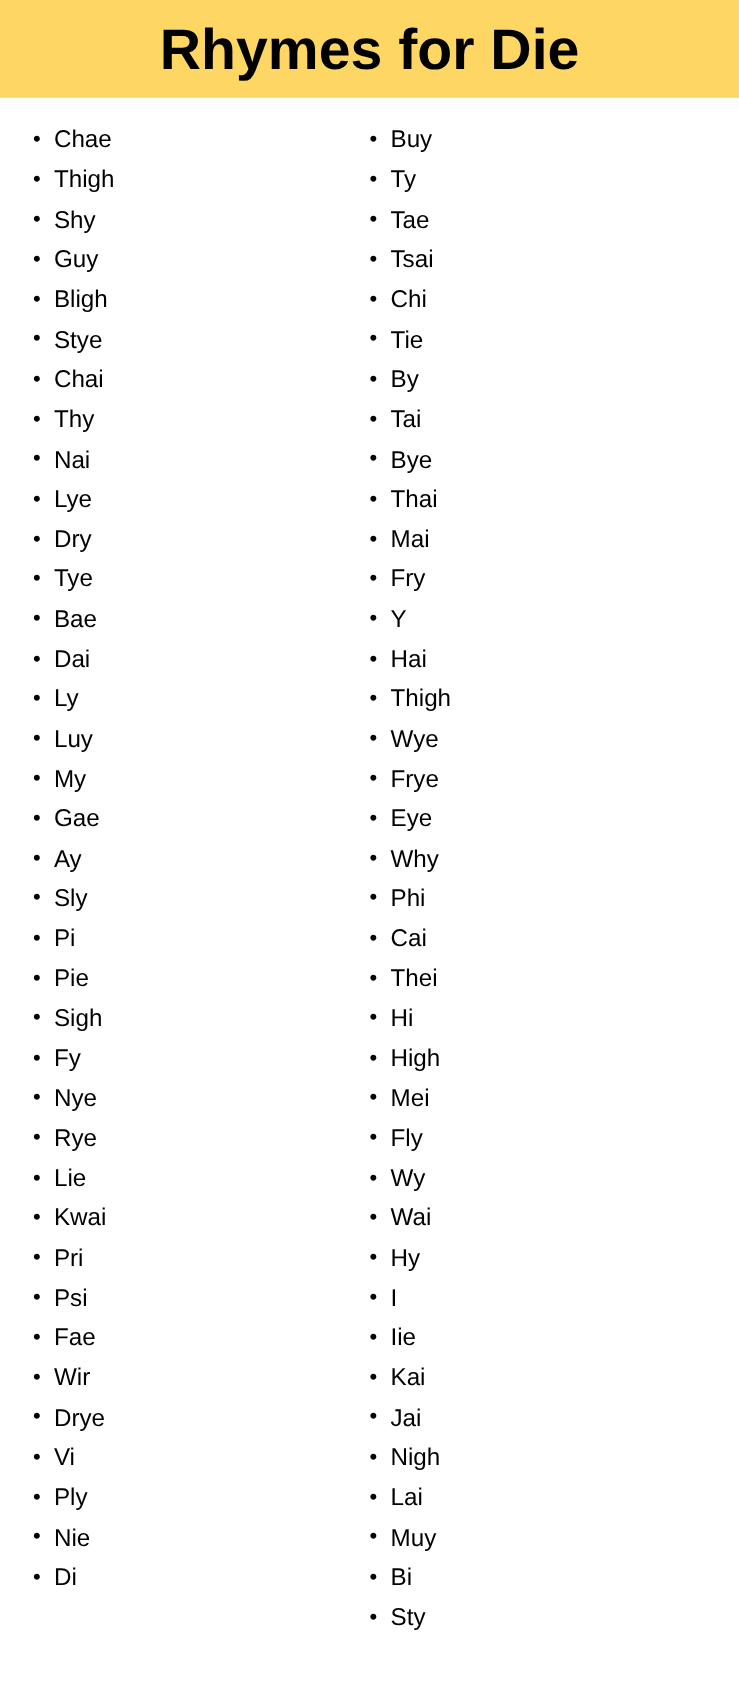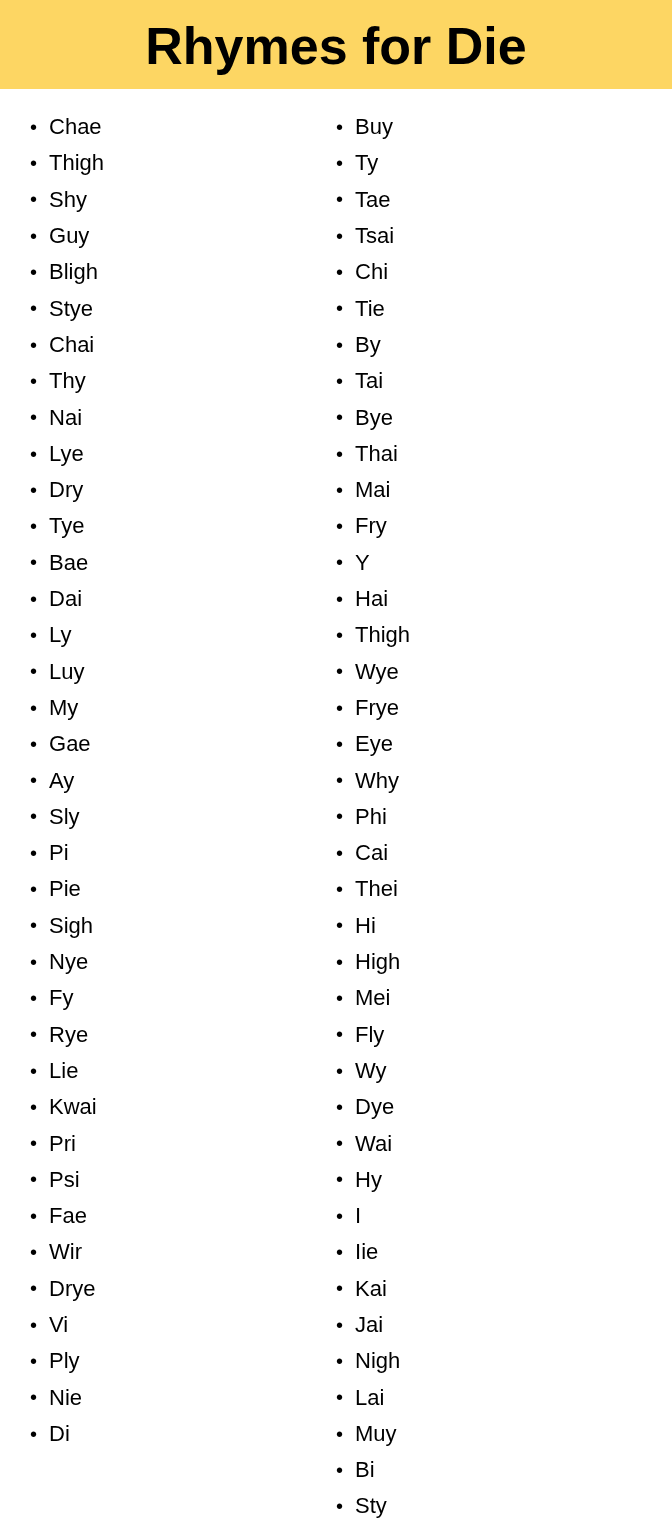--- a/index.html
+++ b/index.html
@@ -88,22 +88,22 @@
         <li>Dai</li>
         <li>Ly</li>
         <li>Luy</li>
         <li>My</li>
         <li>Gae</li>
         <li>Ay</li>
         <li>Sly</li>
         <li>Pi</li>
         <li>Pie</li>
         <li>Sigh</li>
+        <li>Fy</li>
         <li>Nye</li>
-        <li>Fy</li>
         <li>Rye</li>
         <li>Lie</li>
         <li>Kwai</li>
         <li>Pri</li>
         <li>Psi</li>
         <li>Fae</li>
         <li>Wir</li>
         <li>Drye</li>
         <li>Vi</li>
         <li>Ply</li>
@@ -131,21 +131,20 @@
         <li>Eye</li>
         <li>Why</li>
         <li>Phi</li>
         <li>Cai</li>
         <li>Thei</li>
         <li>Hi</li>
         <li>High</li>
         <li>Mei</li>
         <li>Fly</li>
         <li>Wy</li>
-        <li>Dye</li>
         <li>Wai</li>
         <li>Hy</li>
         <li>I</li>
         <li>Iie</li>
         <li>Kai</li>
         <li>Jai</li>
         <li>Nigh</li>
         <li>Lai</li>
         <li>Muy</li>
         <li>Bi</li>

